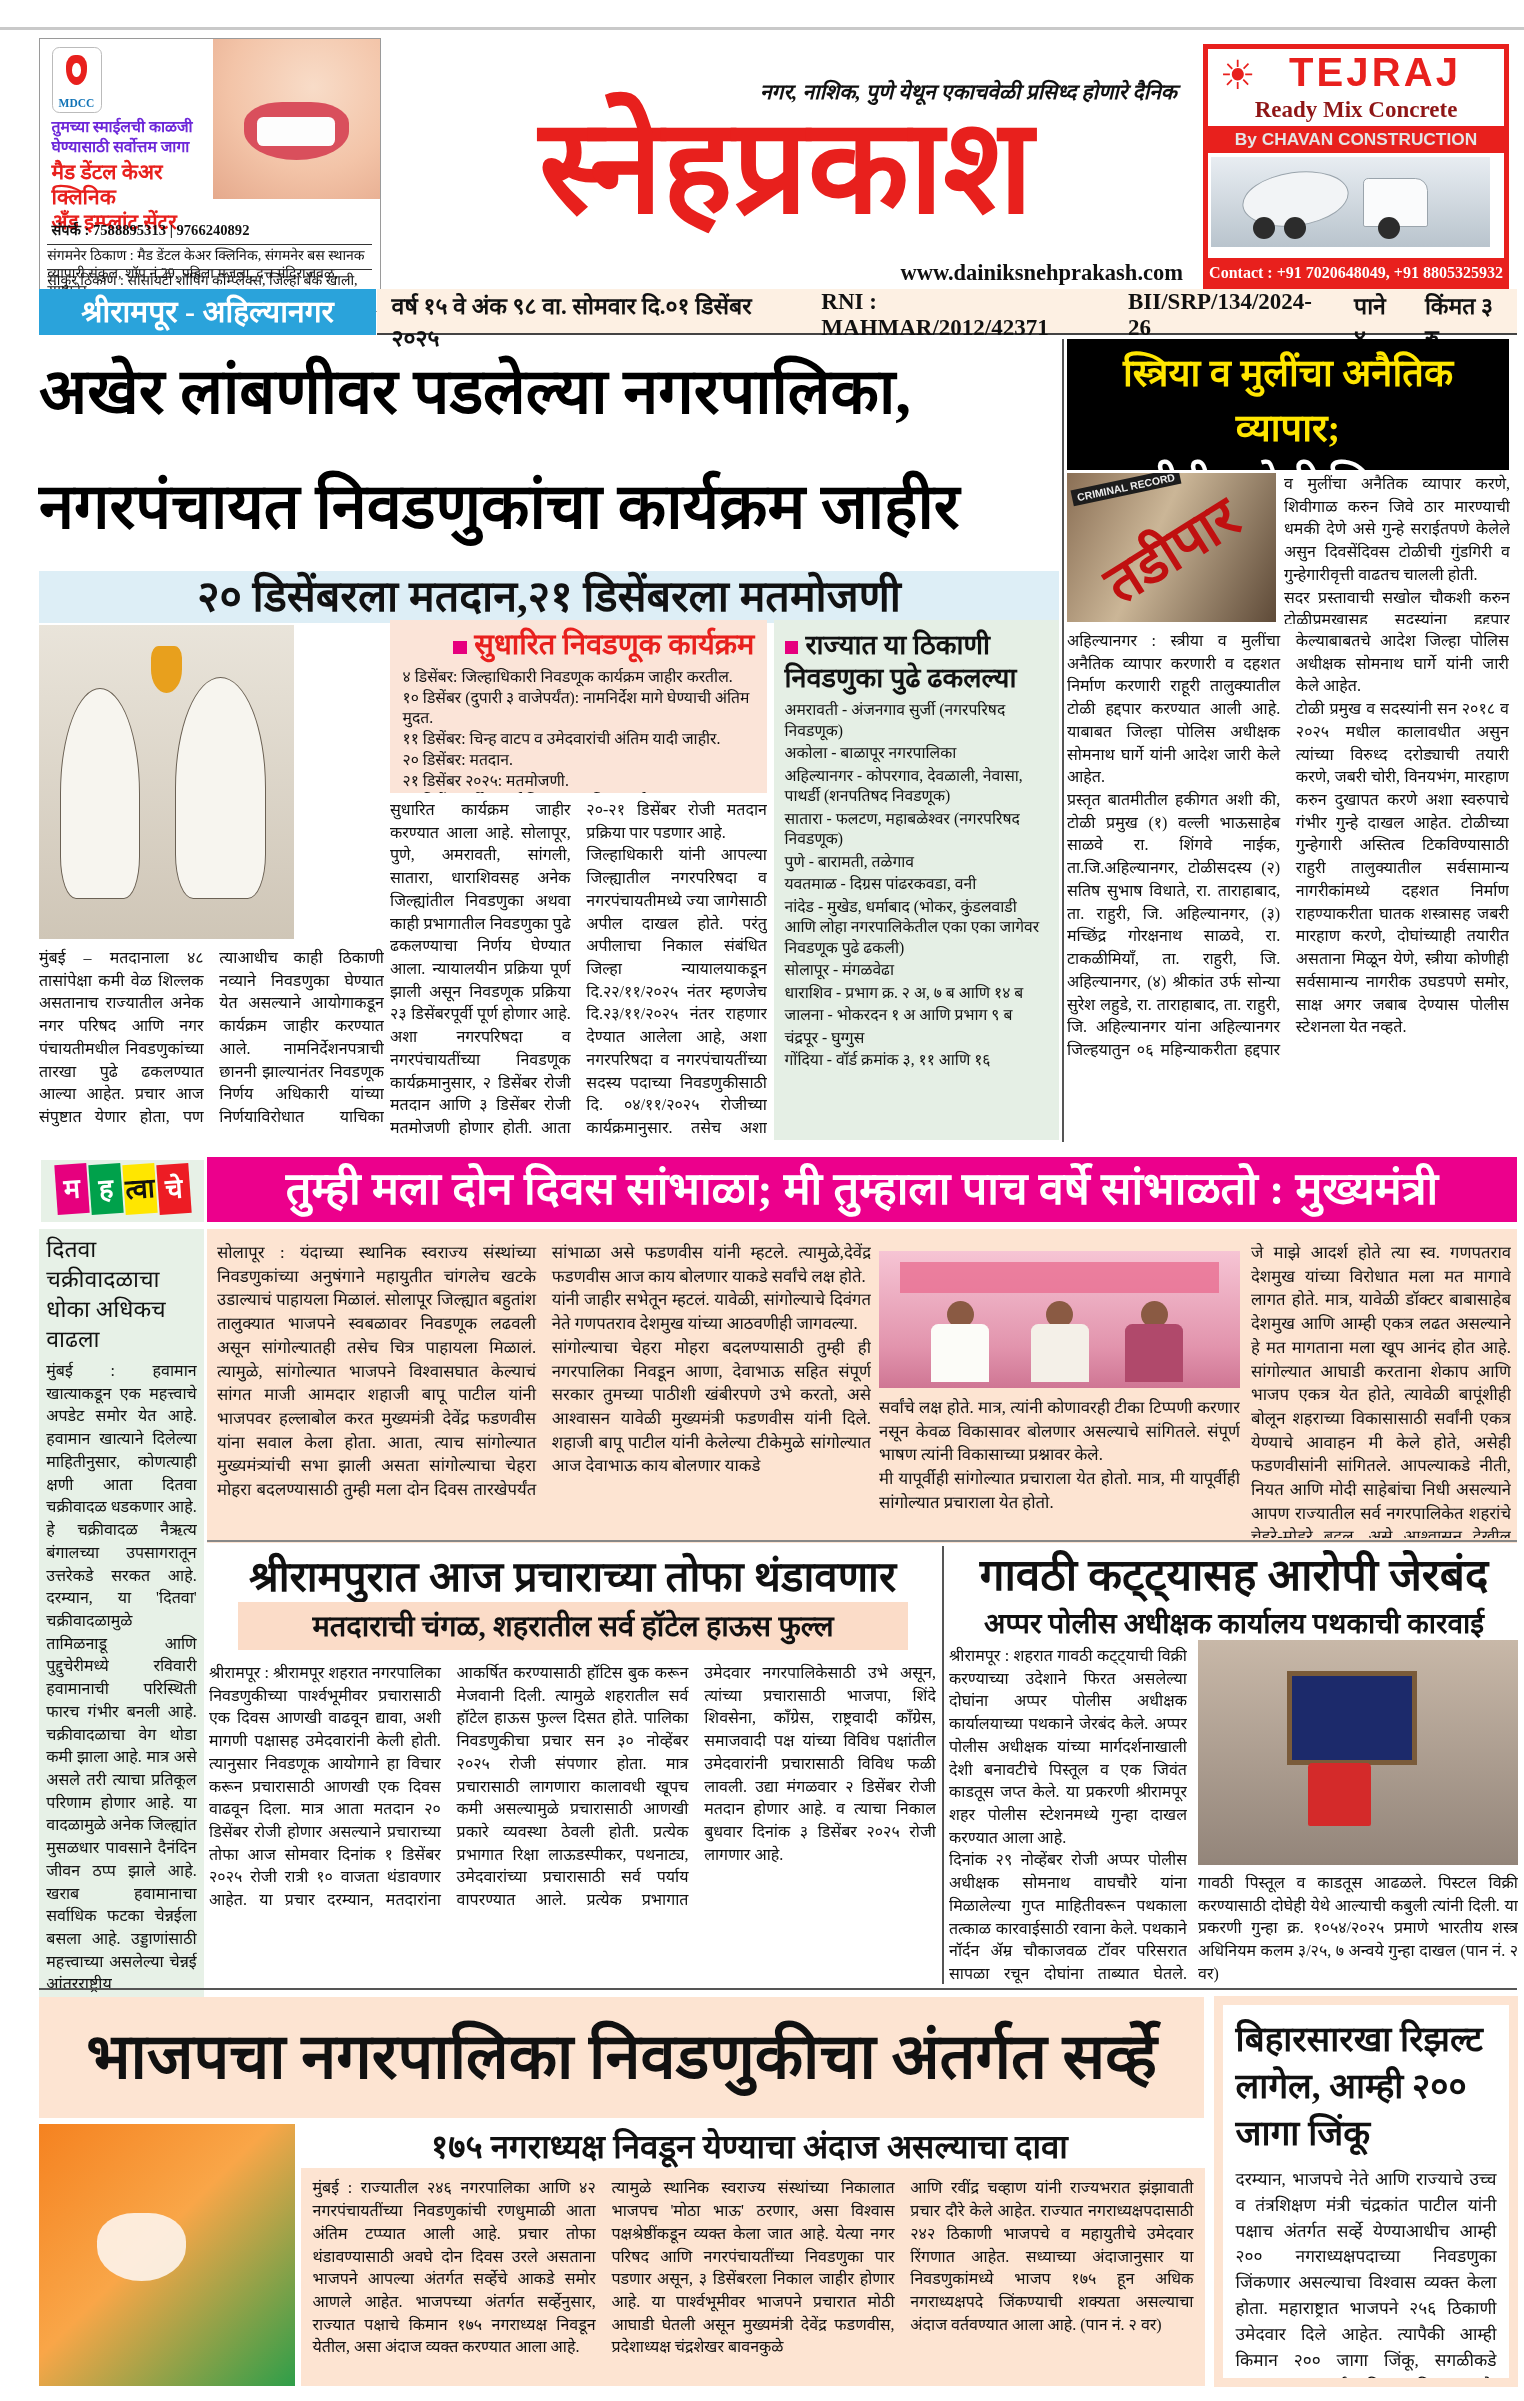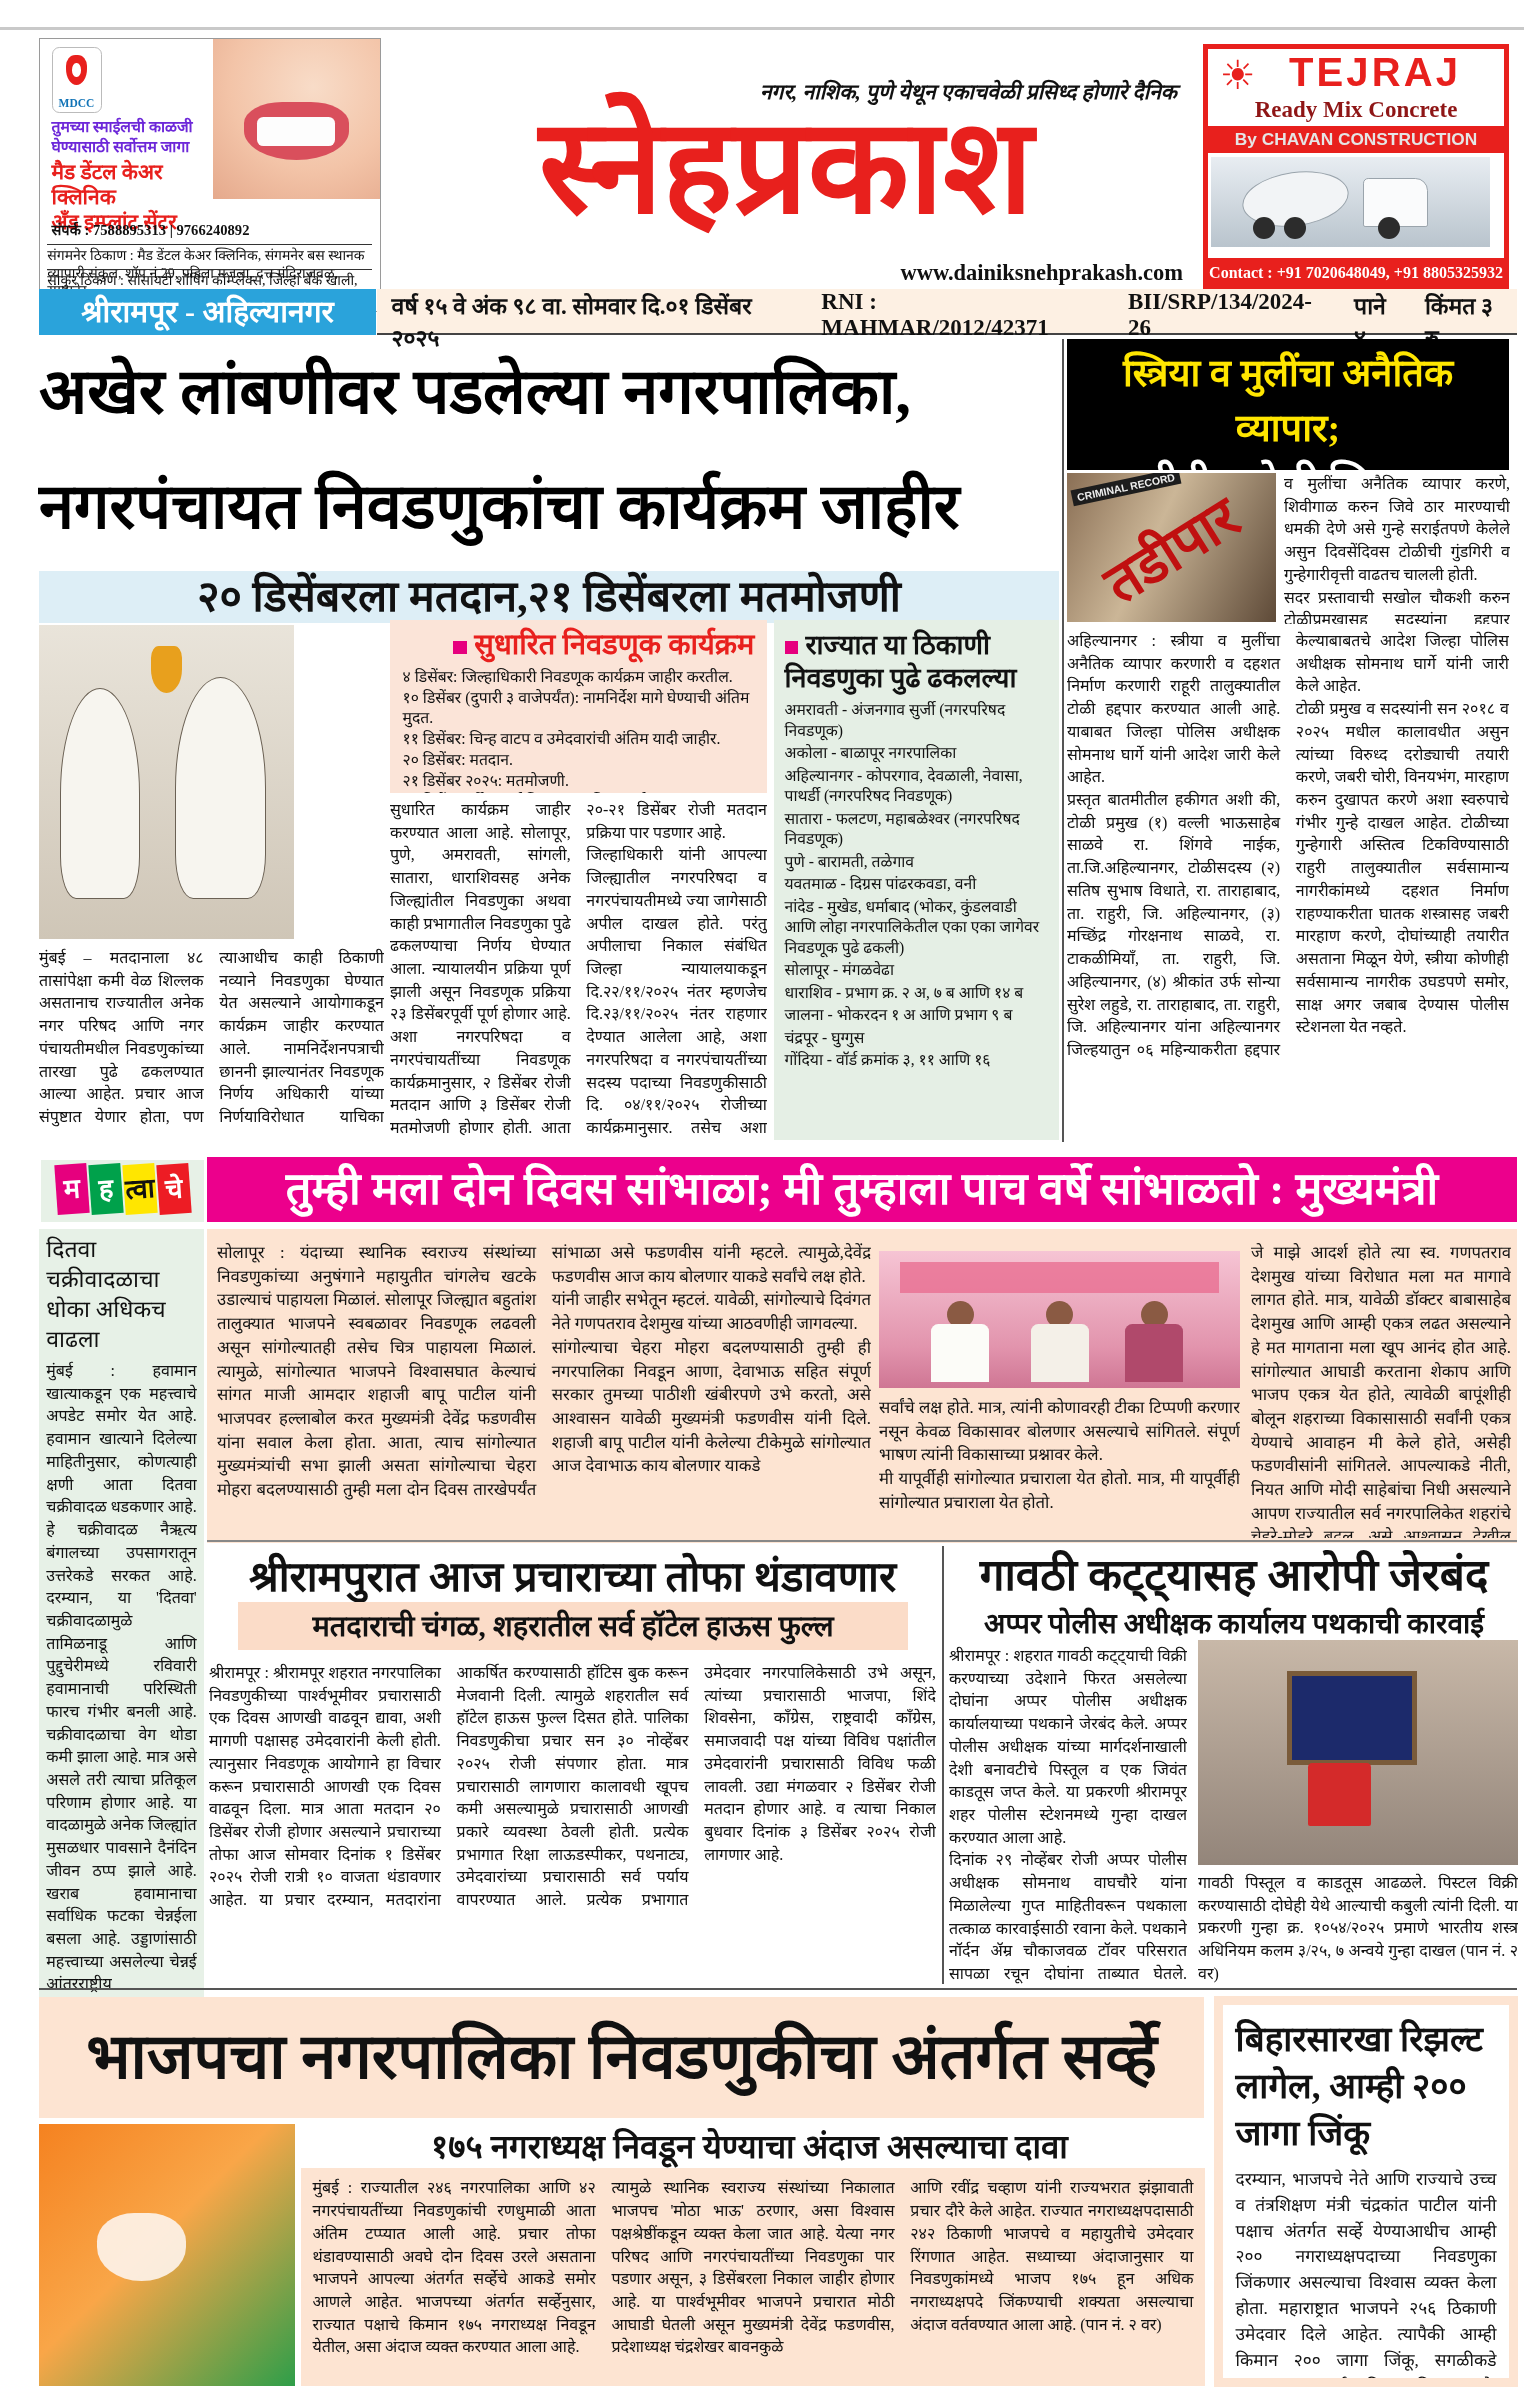--- a/index.html
+++ b/index.html
@@ -231,21 +231,21 @@
         <div class="sched-item">२१ डिसेंबर २०२५: मतमोजणी.</div>
         <div class="sched-item">२३ डिसेंबरपूर्वी: संपूर्ण निवडणूक प्रक्रिया पूर्ण.</div>
       </div>
   </div>
 
   <div class="abs green-box">
     <div class="green-title"><span class="bullet"></span><span>राज्यात या ठिकाणी निवडणुका पुढे ढकलल्या</span></div>
     <div>
         <div class="post-item">अमरावती - अंजनगाव सुर्जी (नगरपरिषद निवडणूक)</div>
         <div class="post-item">अकोला - बाळापूर नगरपालिका</div>
-        <div class="post-item">अहिल्यानगर - कोपरगाव, देवळाली, नेवासा, पाथर्डी (नगरपरिषद निवडणूक)</div>
+        <div class="post-item">अहिल्यानगर - कोपरगाव, देवळाली, नेवासा, पाथर्डी (शनपतिषद निवडणूक)</div>
         <div class="post-item">सातारा - फलटण, महाबळेश्वर (नगरपरिषद निवडणूक)</div>
         <div class="post-item">पुणे - बारामती, तळेगाव</div>
         <div class="post-item">यवतमाळ - दिग्रस पांढरकवडा, वनी</div>
         <div class="post-item">नांदेड - मुखेड, धर्माबाद (भोकर, कुंडलवाडी आणि लोहा नगरपालिकेतील एका एका जागेवर निवडणूक पुढे ढकली)</div>
         <div class="post-item">सोलापूर - मंगळवेढा</div>
         <div class="post-item">धाराशिव - प्रभाग क्र. २ अ, ७ ब आणि १४ ब</div>
         <div class="post-item">जालना - भोकरदन १ अ आणि प्रभाग ९ ब</div>
         <div class="post-item">चंद्रपूर - घुग्गुस</div>
         <div class="post-item">गोंदिया - वॉर्ड क्रमांक ३, ११ आणि १६</div>
       </div>

